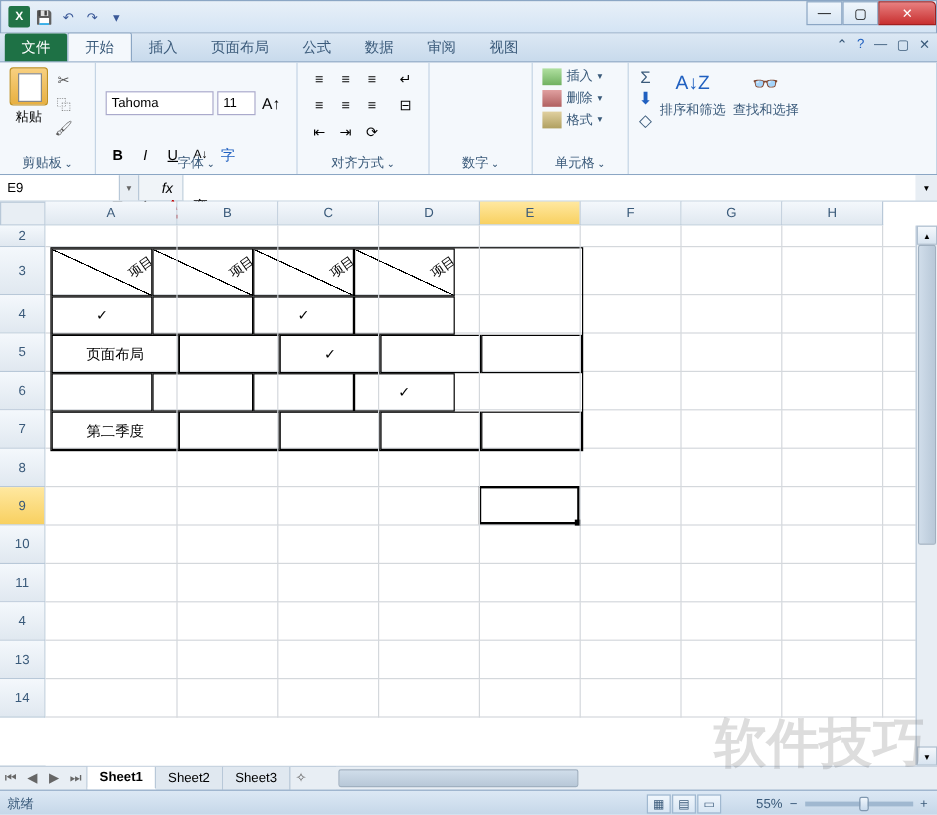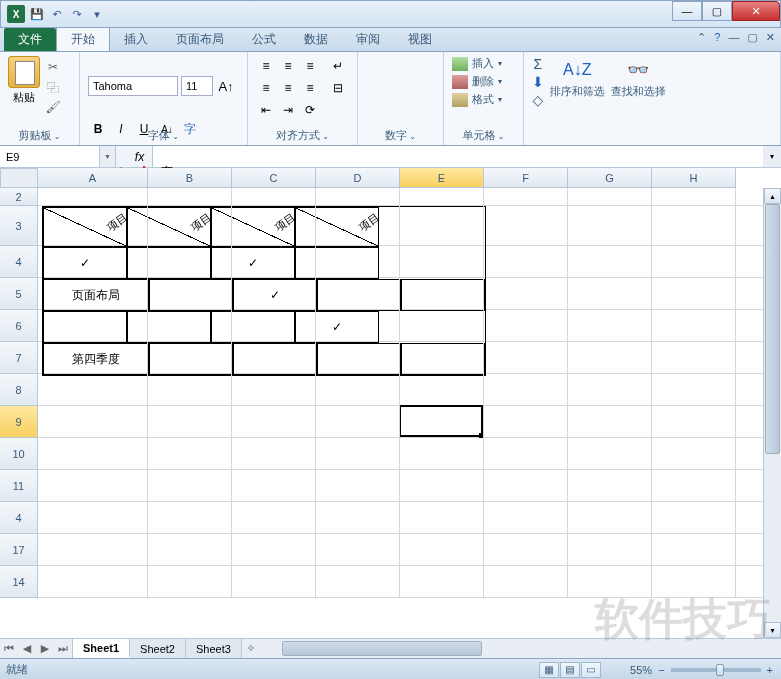--- a/index.html
+++ b/index.html
@@ -287,21 +287,21 @@
         <div class="row-h" style="height: 40px;">3</div>
         <div class="row-h" style="height: 32px;">4</div>
         <div class="row-h" style="height: 32px;">5</div>
         <div class="row-h" style="height: 32px;">6</div>
         <div class="row-h" style="height: 32px;">7</div>
         <div class="row-h" style="height: 32px;">8</div>
         <div class="row-h sel" style="height: 32px;">9</div>
         <div class="row-h" style="height: 32px;">10</div>
         <div class="row-h" style="height: 32px;">11</div>
         <div class="row-h" style="height: 32px;">4</div>
-        <div class="row-h" style="height: 32px;">17</div>
+        <div class="row-h" style="height: 32px;">13</div>
         <div class="row-h" style="height: 32px;">14</div>
       </div>
     <div class="cells-area" id="cells-area">
 
       <div class="data-table" id="data-table" style="left: 4px; top: 18px;">
           <div class="dt-row">
             <div class="dt-cell diag-cell" style="width: 84px; height: 40px;">
               <span class="diag-text">项目</span>
             </div>
             <div class="dt-cell diag-cell" style="width: 84px; height: 40px;">
@@ -327,21 +327,21 @@
             <div class="dt-cell" style="width: 84px; height: 32px;"></div>
             <div class="dt-cell" style="width: 84px; height: 32px;"></div>
           </div>
           <div class="dt-row">
             <div class="dt-cell" style="width: 84px; height: 32px;"></div>
             <div class="dt-cell" style="width: 84px; height: 32px;"></div>
             <div class="dt-cell" style="width: 84px; height: 32px;"></div>
             <div class="dt-cell" style="width: 84px; height: 32px;">✓</div>
           </div>
           <div class="dt-row">
-            <div class="dt-cell" style="width: 106px; height: 32px;">第四季度</div>
+            <div class="dt-cell" style="width: 106px; height: 32px;">第二季度</div>
             <div class="dt-cell" style="width: 84px; height: 32px;"></div>
             <div class="dt-cell" style="width: 84px; height: 32px;"></div>
             <div class="dt-cell" style="width: 84px; height: 32px;"></div>
             <div class="dt-cell" style="width: 84px; height: 32px;"></div>
           </div>
         </div>
 
       <div class="sel-cell" id="sel-cell" style="left: 361px; top: 217px; width: 84px; height: 32px;">
         <div class="sel-handle"></div>
       </div>

